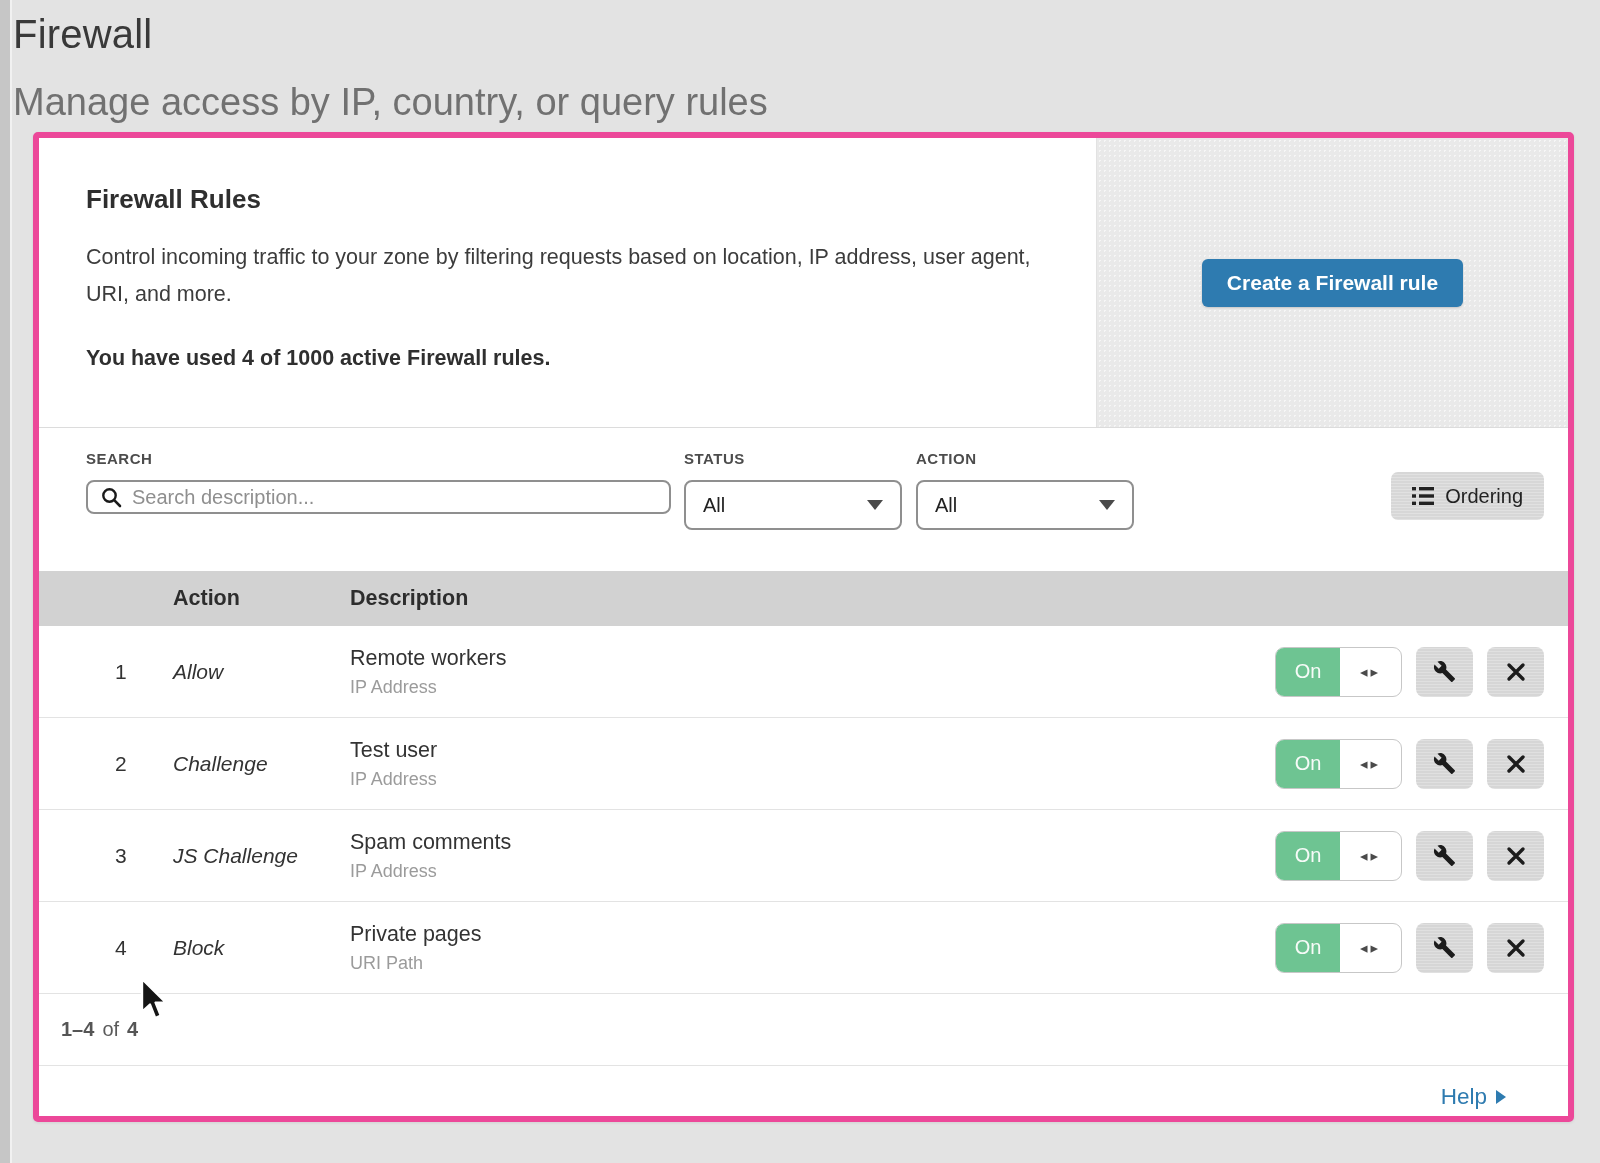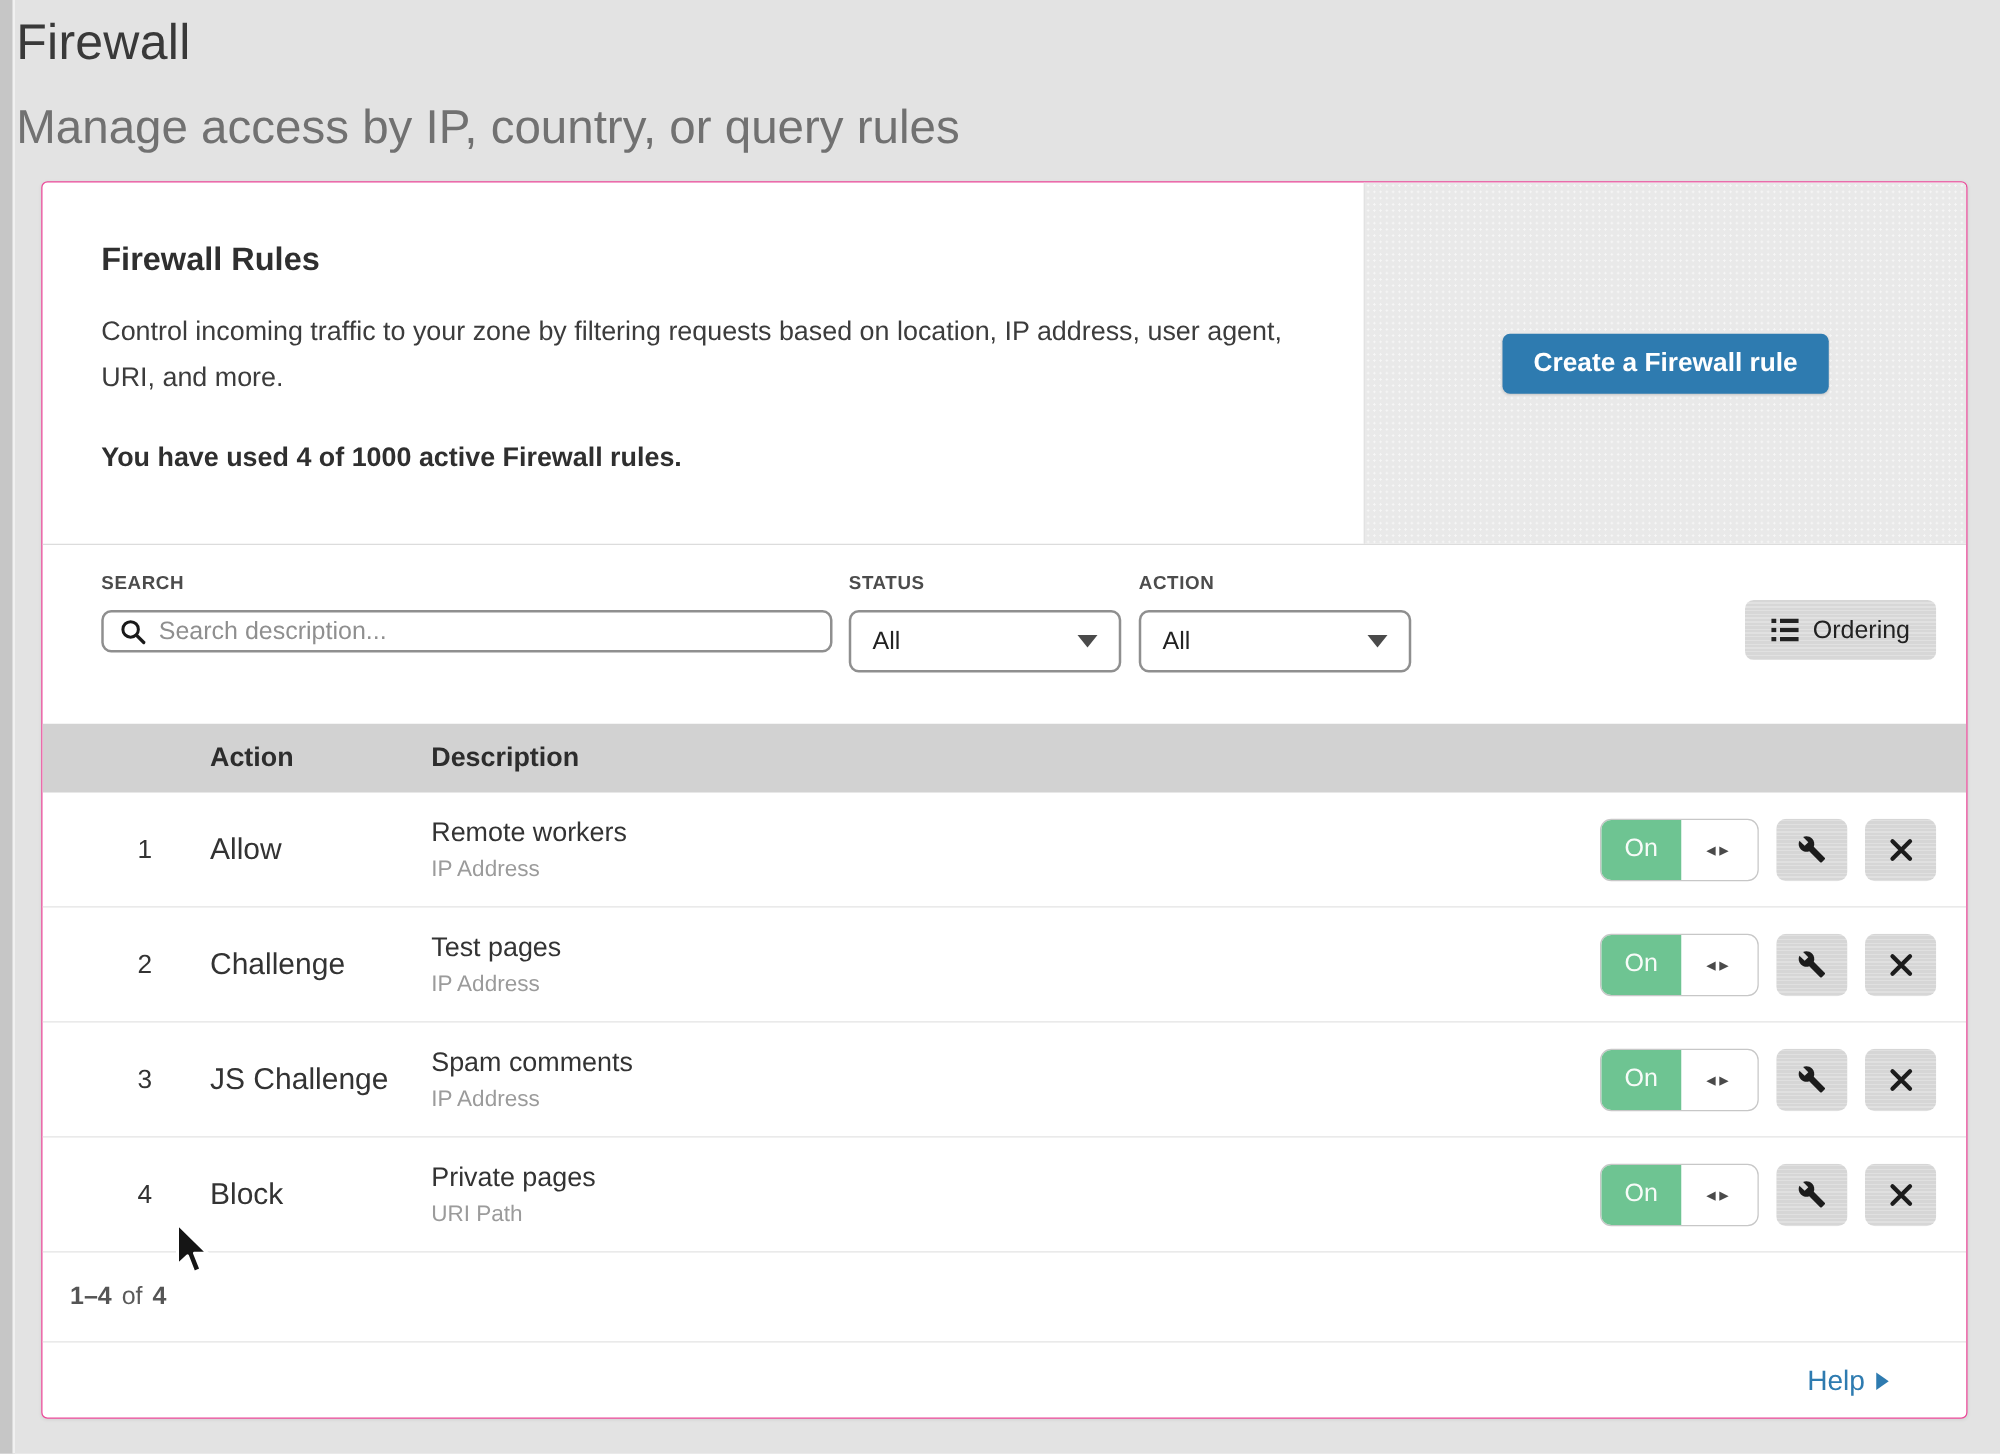--- a/index.html
+++ b/index.html
@@ -15,22 +15,22 @@
     background:#c6c6c6; border-right:2px solid #f1f1f1;
   }
 
   
   .page-header { padding:12px 0 0 13px; }
   .page-title { font-size:40px; font-weight:500; color:#393939; letter-spacing:.2px; }
   .page-subtitle { font-size:38px; font-weight:400; color:#717171; margin-top:24px; }
 
   
   .card {
-    position:absolute; left:33px; top:145px; width:1541px; height:990px;
-    background:#fff; border:1px solid #ec4899; border-radius:5px;
+    position:absolute; left:33px; top:132px; width:1541px; height:990px;
+    background:#fff; border:6px solid #ec4899; border-radius:5px;
     box-shadow:0 1px 3px rgba(0,0,0,.08);
     overflow:hidden;
   }
 
   
   .top-section { display:flex; height:290px; border-bottom:1px solid #dcdcdc; }
   .intro { width:1057px; padding:46px 60px 0 47px; }
   .intro-heading { font-size:26px; font-weight:700; color:#2f2f2f; }
   .intro-desc { font-size:21.5px; color:#3c3c3c; line-height:37px; margin-top:24px; max-width:950px; }
   .intro-usage { font-size:21.5px; font-weight:700; color:#2f2f2f; margin-top:33px; }
@@ -88,21 +88,21 @@
     height:55px; background:#d2d2d2;
     display:grid; grid-template-columns:134px 177px 1fr; align-items:center;
     font-size:21.5px; font-weight:700; color:#2d2d2d;
   }
   .rule-row {
     height:92px; border-bottom:1px solid #e3e3e3;
     display:grid; grid-template-columns:134px 177px 1fr auto;
     align-items:center; padding-right:24px;
   }
   .cell-num { padding-left:76px; font-size:21px; color:#333; }
-  .cell-action { font-size:24px; color:#333; }
+  .cell-action { font-size:21px; color:#333;font-style:italic; }
   .cell-desc-title { font-size:21.5px; color:#333; }
   .cell-desc-sub { font-size:18px; color:#9b9b9b; margin-top:6px; }
   .controls { display:flex; align-items:center; gap:14px; }
   .toggle {
     width:127px; height:50px; border:1px solid #c7c7c7; border-radius:9px;
     display:flex; overflow:hidden; cursor:pointer; background:#fff;
   }
   .toggle-on {
     width:64px; background:#6ec492; color:#f7fbf8; font-size:20px;
     display:flex; align-items:center; justify-content:center;
@@ -228,21 +228,21 @@
           <path d="M3 3 L17 17 M17 3 L3 17" stroke="#1c1c1c" stroke-width="3.4" stroke-linecap="round"></path>
         </svg>
       </button>
     </div>
   </div>
 
   <div class="rule-row">
     <span class="cell-num">2</span>
     <span class="cell-action">Challenge</span>
     <div>
-      <div class="cell-desc-title">Test pages</div>
+      <div class="cell-desc-title">Test user</div>
       <div class="cell-desc-sub">IP Address</div>
     </div>
     <div class="controls">
       <div class="toggle">
         <span class="toggle-on">On</span>
         <span class="toggle-off">◂▸</span>
       </div>
       <button class="icon-btn">
         <svg width="23" height="23" viewBox="0 0 24 24" fill="#1c1c1c">
           <path d="M22.7 19l-9.1-9.1c.9-2.3.4-5-1.5-6.9-2-2-5-2.4-7.4-1.3L9 6 6 9 1.6 4.7C.4 7.1.9 10.1 2.9 12.1c1.9 1.9 4.6 2.4 6.9 1.5l9.1 9.1c.4.4 1 .4 1.4 0l2.3-2.3c.5-.4.5-1.1.1-1.4z"></path>

